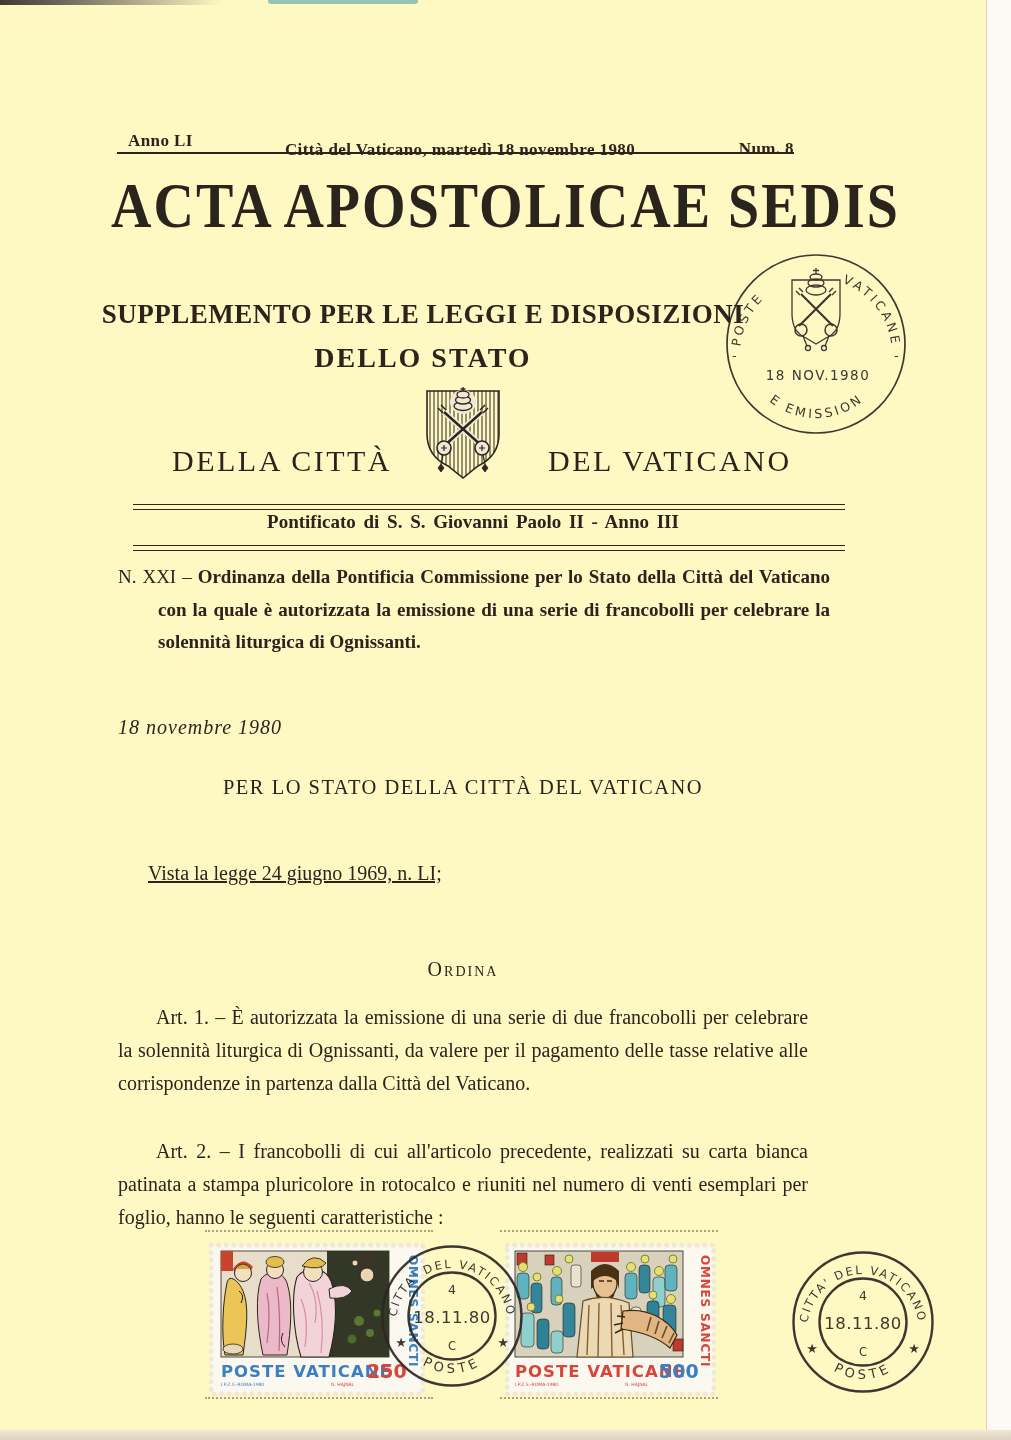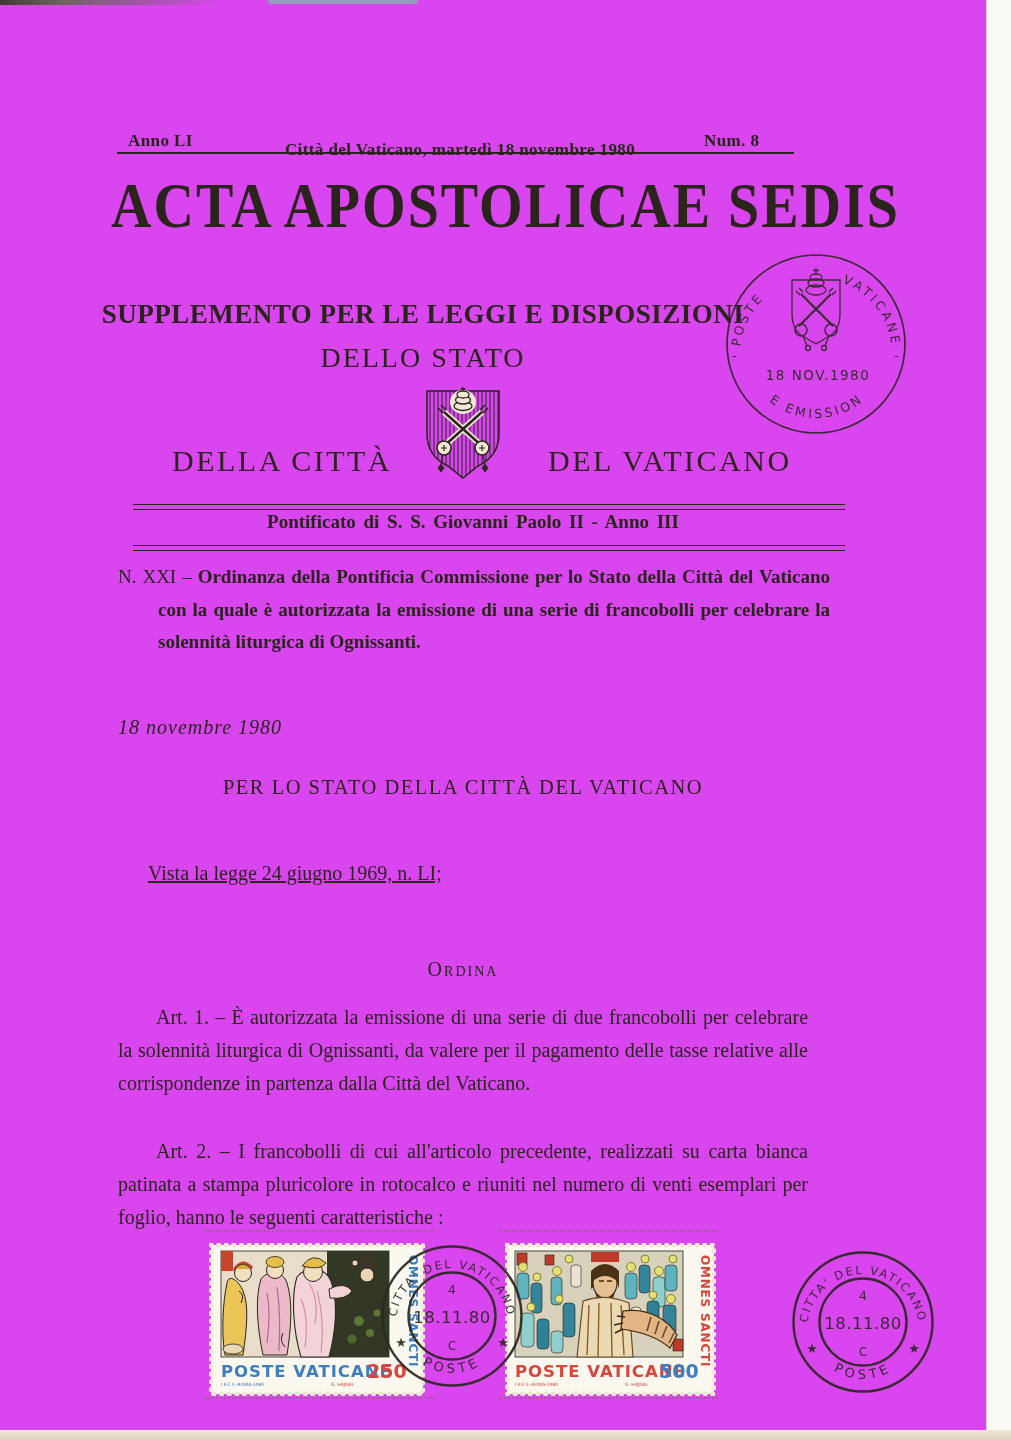--- a/index.html
+++ b/index.html
@@ -1,34 +1,34 @@
 <!DOCTYPE html>
 <html><head>
 <meta charset="utf-8">
 <style>
   html,body{margin:0;padding:0;background:#777;}
-  .page{position:relative;width:1011px;height:1440px;background:#d946ef;overflow:hidden;
+  .page{position:relative;width:1011px;height:1440px;background:#fef9c3;overflow:hidden;
         font-family:"Liberation Serif","DejaVu Serif",serif;color:#2a241d;}
   .abs{position:absolute;}
   
   .edge-top{left:0;top:0;width:100%;height:5px;
     background:linear-gradient(90deg,#3f3b33 0%,#6b665c 6%,rgba(0,0,0,0) 22%,rgba(0,0,0,0) 100%);}
   .edge-teal{left:268px;top:0;width:150px;height:4px;background:#7fb3ac;opacity:.8;border-radius:0 0 3px 3px;}
   .edge-right{right:0;top:0;width:24px;height:100%;background:#fbfaf5;border-left:1px solid #d9d2c0;}
   .edge-bottom{left:0;bottom:0;width:100%;height:10px;background:linear-gradient(#f0e8d5,#dcd2bc);}
   
   .mast{top:131px;font-weight:bold;font-size:17px;letter-spacing:.4px;}
   .mast-anno{left:128px;}
   .mast-date{left:130px;width:660px;text-align:center;margin-top:9px;}
-  .mast-num{left:704px;width:72px;}
+  .mast-num{left:722px;width:72px;text-align:right;margin-top:8px;}
   .rule{left:117px;top:152px;width:677px;height:2px;background:#2a241d;}
   .title{left:58px;top:170px;width:895px;text-align:center;font-weight:bold;font-size:56px;
          letter-spacing:2px;transform:scaleY(1.12);transform-origin:top center;white-space:nowrap;}
   .supp1{left:73px;top:299px;width:700px;text-align:center;font-weight:bold;font-size:27px;letter-spacing:.5px;white-space:nowrap;}
-  .supp2{left:73px;top:342px;width:700px;text-align:center;font-weight:normal;font-size:28px;letter-spacing:2px;}
+  .supp2{left:73px;top:342px;width:700px;text-align:center;font-weight:bold;font-size:28px;letter-spacing:2px;}
   .citta{top:424px;font-size:30px;letter-spacing:2.5px;white-space:nowrap;margin-top:20px;}
   .citta-left{left:128px;width:264px;text-align:right;}
   .citta-right{left:548px;width:250px;text-align:left;}
   .shield-wrap{left:420px;top:386px;}
   .pont-rule{left:133px;width:712px;height:4px;border-top:1.6px solid #2a241d;border-bottom:1.2px solid #2a241d;}
   .pont-text{left:133px;top:511px;width:680px;text-align:center;font-weight:bold;font-size:19px;word-spacing:3px;}
   .ord-head{left:118px;top:561px;width:672px;padding-left:40px;text-indent:-40px;box-sizing:content-box;
             font-size:19px;line-height:32.5px;text-align:justify;}
   .ord-head .b{font-weight:bold;}
   .date-line{left:118px;top:716px;width:690px;text-align:left;font-style:italic;font-size:20px;letter-spacing:1px;}

